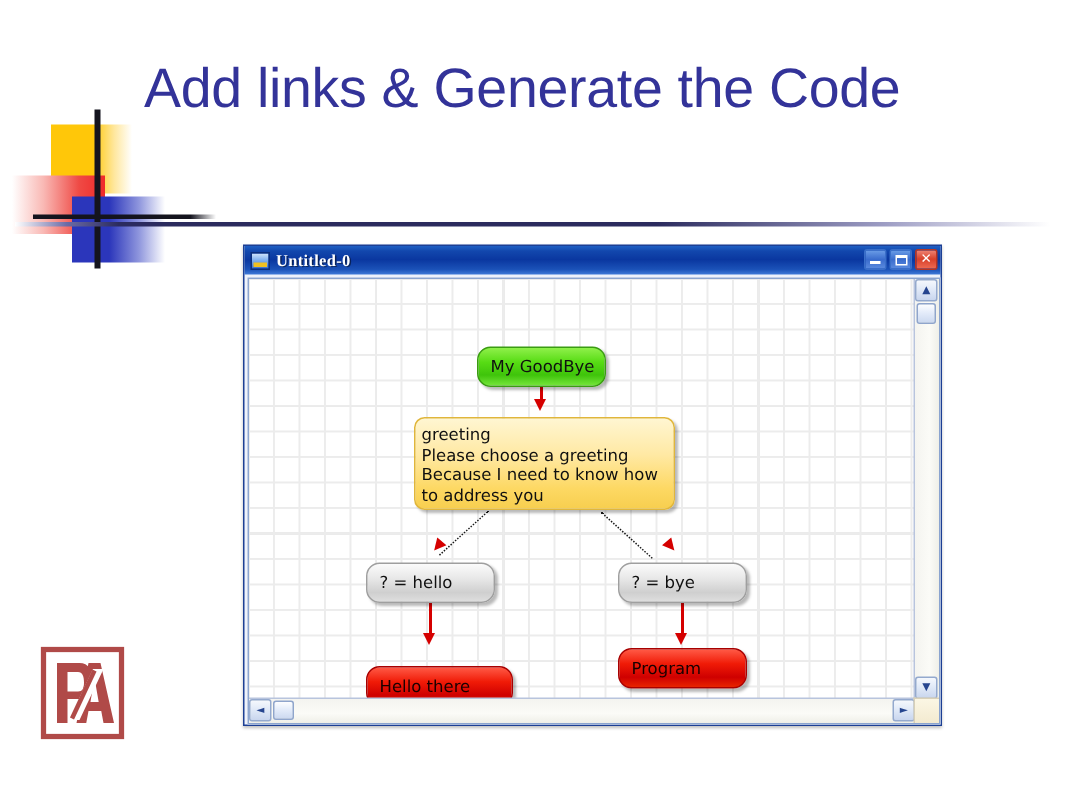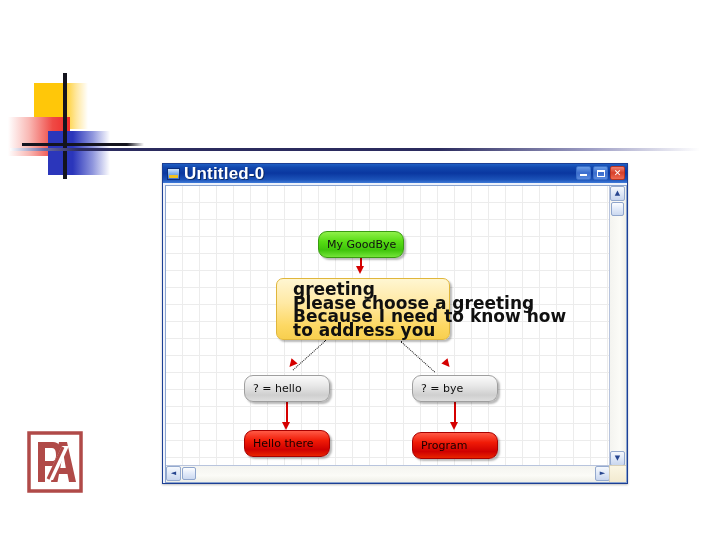--- a/index.html
+++ b/index.html
@@ -99,23 +99,23 @@
     box-sizing: border-box;
     position: relative;
   }
   #app-icon:after {
     content:"";
     position:absolute; left:1px; top:6px; right:1px; height:3px;
     background:#f0c020;
   }
   #win-title {
     color: #ffffff;
-    font-size: 17px;
+    font-size: 11px;
     font-weight: bold;
-    font-family: Liberation Sans, sans-serif;
+    font-family: Liberation Serif, serif;
     letter-spacing: 0.2px;
     text-shadow: 1px 1px 0 rgba(0,0,0,0.45);
     white-space: nowrap;
   }
   #win-buttons {
     position: absolute;
     right: 2px; top: 2px;
     display: flex;
     gap: 2px;
   }
@@ -236,40 +236,40 @@
   }
   .node.green {
     background: linear-gradient(to bottom, #8ff04a 0%, #57dc14 38%, #3fc40b 72%, #74e53a 100%);
     border: 1px solid #3a9c12;
   }
   .node.yellow {
     background: linear-gradient(to bottom, #fff6d2 0%, #ffe9a4 40%, #fdd863 78%, #f7cf4f 100%);
     border: 1px solid #e0b63b;
     border-radius: 7px;
     display: block;
-    padding: 4px 8px 4px 16px;
+    padding: 4px 8px 4px 4px;
     line-height: 13.5px;
-    font-weight: bold;
-    font-size: 17px;
+    font-weight: normal;
+    font-size: 11px;
   }
   .node.silver {
     background: linear-gradient(to bottom, #fbfbfb 0%, #e7e7e7 40%, #cfcfcf 76%, #dedede 100%);
     border: 1px solid #9f9f9f;
   }
   .node.red {
     background: linear-gradient(to bottom, #ff5a46 0%, #f01b07 38%, #cf0000 74%, #e82400 100%);
     border: 1px solid #a80000;
     color: #1a0000;
   }
 
   #n-program { left: 152px; top: 45px; width: 86px; height: 27px; }
   #n-greeting { left: 110px; top: 92px; width: 174px; height: 62px; }
   #n-hello  { left: 78px;  top: 189px; width: 86px; height: 27px; }
   #n-bye    { left: 246px; top: 189px; width: 86px; height: 27px; }
-  #n-hellothere { left: 78px;  top: 244px; width: 86px; height: 27px; text-align: center; }
+  #n-hellothere { left: 78px;  top: 258px; width: 98px; height: 27px; text-align: center; }
   #n-goodbye    { left: 246px; top: 246px; width: 86px; height: 27px; }
   .arrowhead {
     position: absolute;
     width: 0; height: 0;
     border-left: 4px solid transparent;
     border-right: 4px solid transparent;
     border-top: 8px solid #d50000;
   }
   .vline-conn {
     position: absolute;
@@ -287,20 +287,21 @@
 <body>
 
 <div id="slide">
 
   <div class="deco deco-yellow"></div>
   <div class="deco deco-red"></div>
   <div class="deco deco-blue"></div>
   <div class="deco deco-vline"></div>
   <div class="deco deco-hline"></div>
 
+  <div id="title">Add links &amp; Generate the Code</div>
   <div id="title-rule"></div>
 
   <svg id="pa-logo" viewBox="0 0 58 64">
     <rect x="3" y="3" width="52" height="58" fill="none" stroke="#b04a48" stroke-width="3.5"></rect>
 
     <path d="M12 12 L12 52 L19 52 L19 36 L27 36 C33 36 36 32 36 25 C36 17 33 12 27 12 Z
              M19 18 L26 18 C29 18 30 21 30 25 C30 29 29 31 26 31 L19 31 Z" fill="#b04a48"></path>
 
     <path d="M33 12 L41 12 L50 52 L43 52 L41.5 44 L33 44 L31.5 52 L25 52 Z
              M37 22 L34.3 38 L39.8 38 Z" fill="#b04a48"></path>

